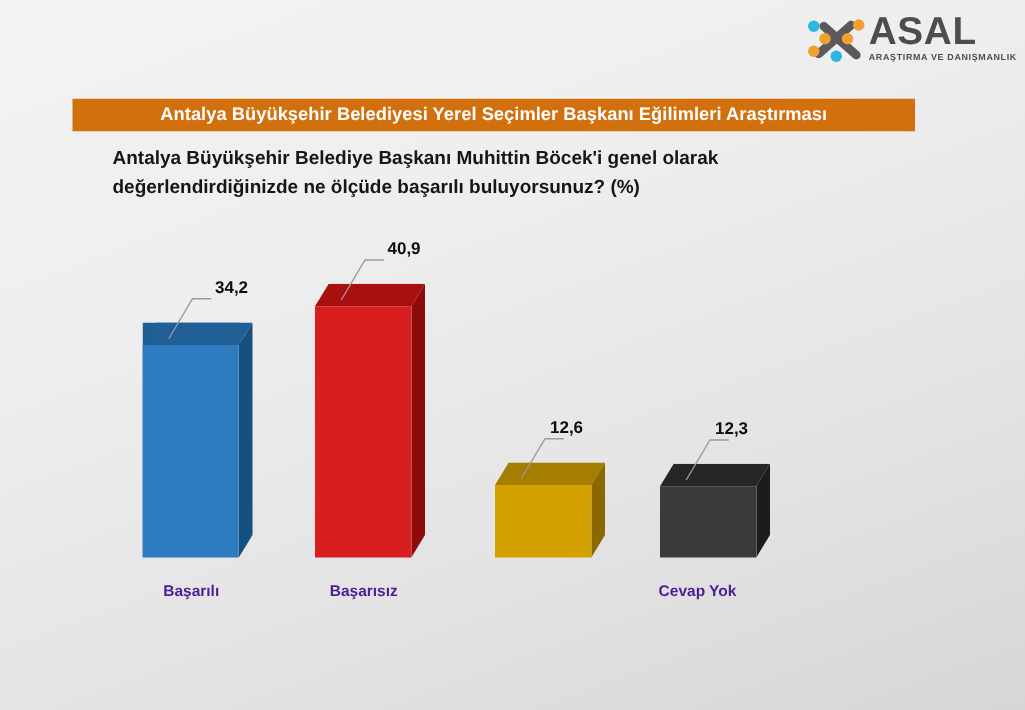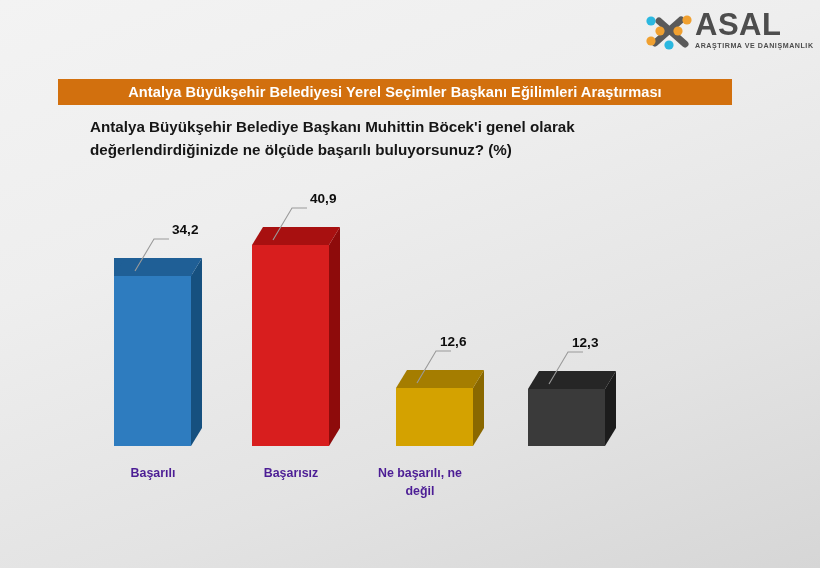--- a/index.html
+++ b/index.html
@@ -226,39 +226,38 @@
         <svg class="face-side" width="12" height="77" style="left:77px; top:0;">
           <polygon points="0,18 11,0 11,58 0,76" fill="#8A6800"></polygon>
         </svg>
       </div>
 
       <svg class="leader" width="45" height="52" style="left:414px; top:339px;">
         <polyline points="3,44 22,12 37,12" fill="none" stroke="#9a9a9a" stroke-width="1.1"></polyline>
       </svg>
       <div class="value-label" style="left:440px; top:334px;">12,6</div>
 
-      <div class="cat-label" style="left:356px; top:464px; width:128px;">
-        <div>Ne başarılı, ne</div>
-        <div>değil</div>
-      </div>
     </div>
 
     <div class="bar-group" style="left:0px; top:0px; width:652px; height:568px;">
 
       <div class="bar3d" style="left:528px; top:371px; width:88px; height:75px;">
         <svg class="face-top" width="88" height="19" style="top:0; left:0;">
           <polygon points="0,18 11,0 88,0 77,18" fill="#262626"></polygon>
         </svg>
         <div class="face-front" style="top:18px; width:77px; height:57px; background:#3A3A3A;"></div>
         <svg class="face-side" width="12" height="76" style="left:77px; top:0;">
           <polygon points="0,18 11,0 11,57 0,75" fill="#1C1C1C"></polygon>
         </svg>
       </div>
 
       <svg class="leader" width="45" height="52" style="left:546px; top:340px;">
         <polyline points="3,44 22,12 37,12" fill="none" stroke="#9a9a9a" stroke-width="1.1"></polyline>
       </svg>
       <div class="value-label" style="left:572px; top:335px;">12,3</div>
 
+      <div class="cat-label" style="left:494px; top:464px; width:128px;">
+        <div>Cevap Yok</div>
+      </div>
     </div>
 
   </div>
 </div>
 
 </body></html>

